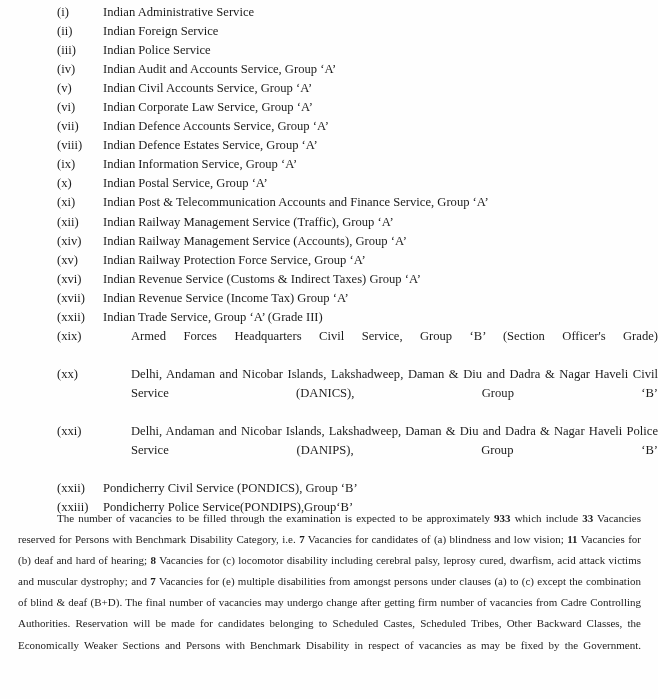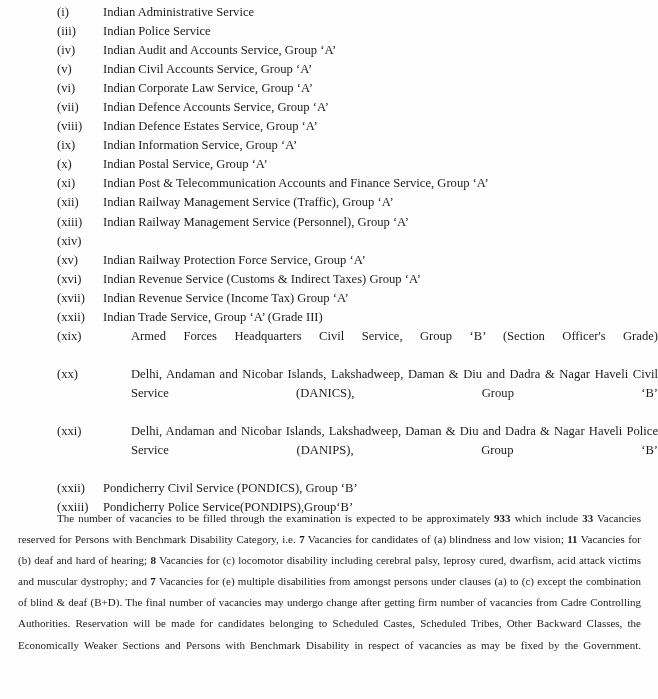--- a/index.html
+++ b/index.html
@@ -86,20 +86,24 @@
 <body>
 
 <div id="page">
 
   <div class="services-list">
       <div class="service-item">
         <span class="service-num">(i)</span>
         <span class="service-name">Indian Administrative Service</span>
       </div>
       <div class="service-item">
+        <span class="service-num">(ii)</span>
+        <span class="service-name">Indian Foreign Service</span>
+      </div>
+      <div class="service-item">
         <span class="service-num">(iii)</span>
         <span class="service-name">Indian Police Service</span>
       </div>
       <div class="service-item">
         <span class="service-num">(iv)</span>
         <span class="service-name">Indian Audit and Accounts Service, Group ‘A’</span>
       </div>
       <div class="service-item">
         <span class="service-num">(v)</span>
         <span class="service-name">Indian Civil Accounts Service, Group ‘A’</span>
@@ -126,25 +130,22 @@
       </div>
       <div class="service-item">
         <span class="service-num">(xi)</span>
         <span class="service-name">Indian Post &amp; Telecommunication Accounts and Finance Service, Group ‘A’</span>
       </div>
       <div class="service-item">
         <span class="service-num">(xii)</span>
         <span class="service-name">Indian Railway Management Service (Traffic), Group ‘A’</span>
       </div>
       <div class="service-item">
-        <span class="service-num">(xiii)</span>
-        <span class="service-name">Indian Railway Management Service (Personnel), Group ‘A’</span>
-      </div>
-      <div class="service-item">
         <span class="service-num">(xiv)</span>
+        <span class="service-name">Indian Railway Management Service (Accounts), Group ‘A’</span>
       </div>
       <div class="service-item">
         <span class="service-num">(xv)</span>
         <span class="service-name">Indian Railway Protection Force Service, Group ‘A’</span>
       </div>
       <div class="service-item">
         <span class="service-num">(xvi)</span>
         <span class="service-name">Indian Revenue Service (Customs &amp; Indirect Taxes) Group ‘A’</span>
       </div>
       <div class="service-item">

